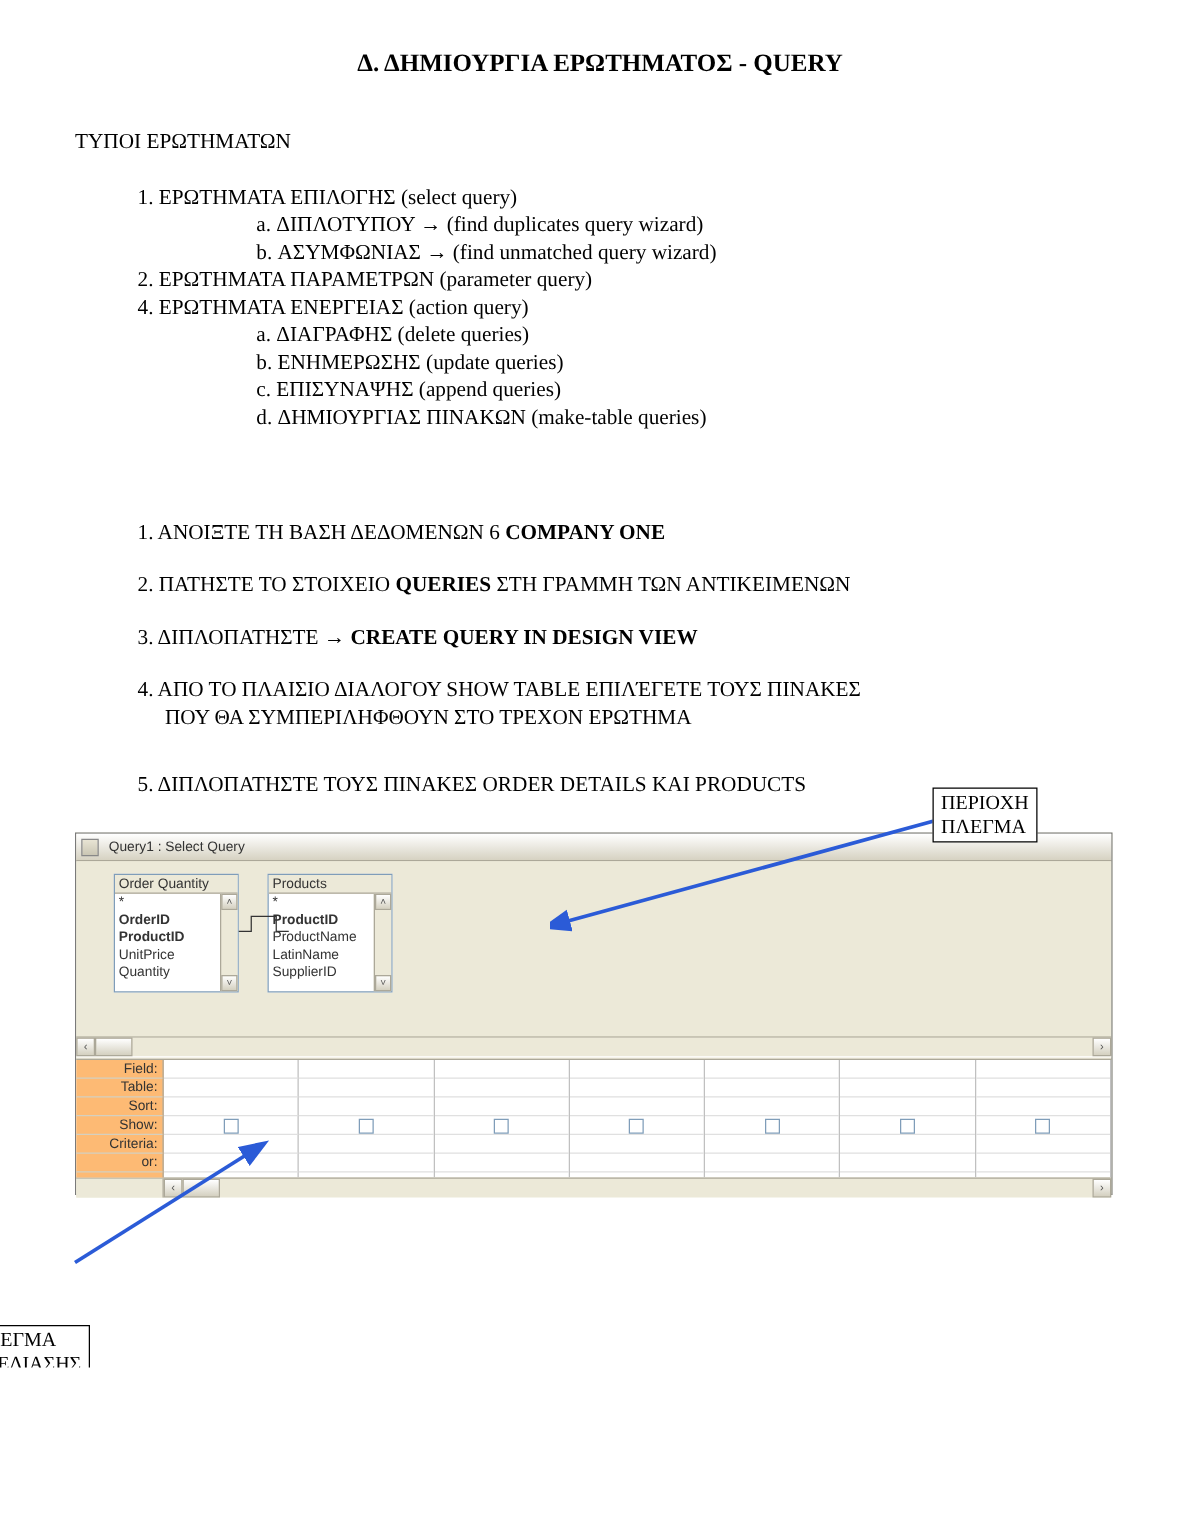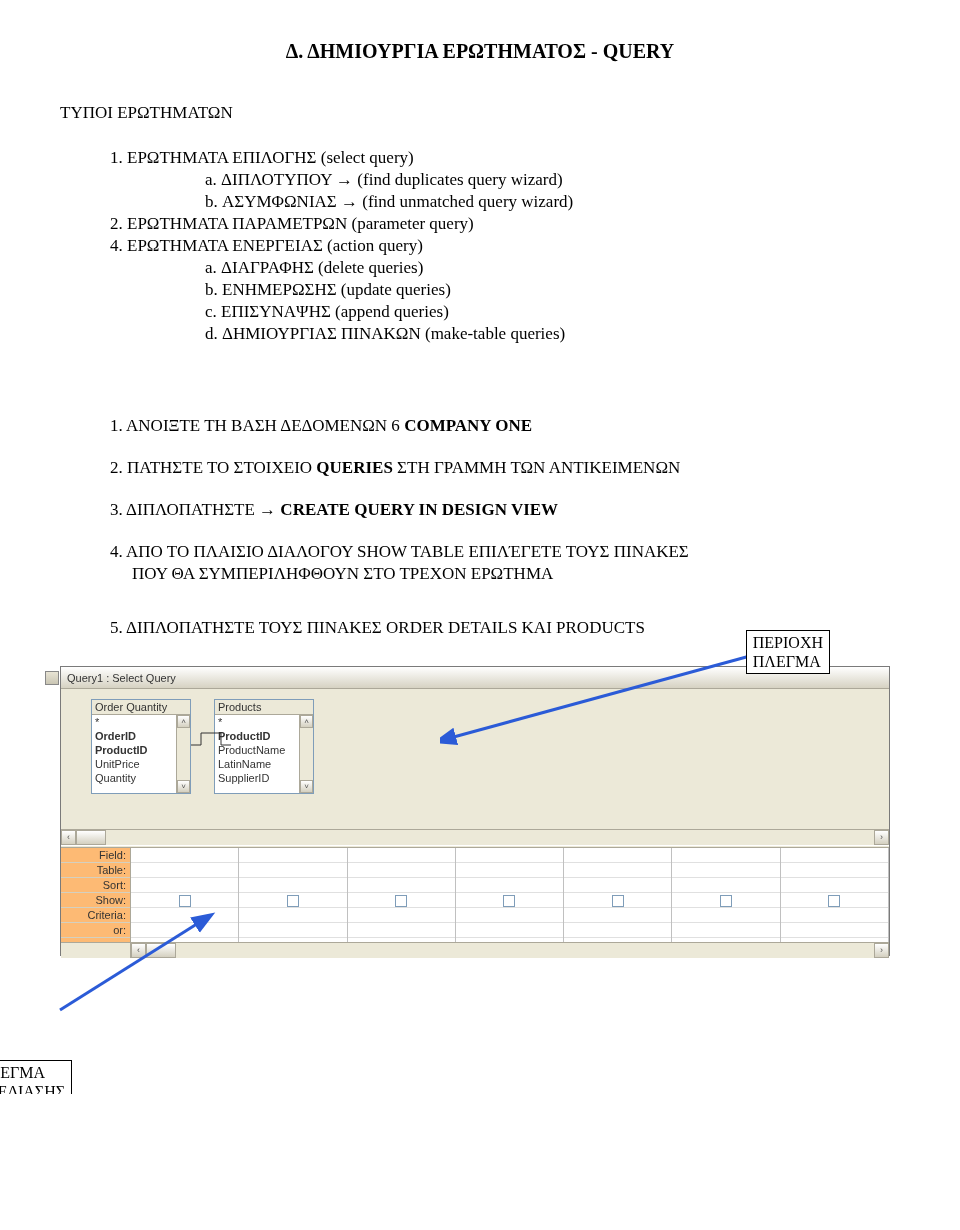--- a/index.html
+++ b/index.html
@@ -61,20 +61,21 @@
     font-family: Tahoma, Arial, sans-serif;
     font-size: 11px;
     color: #333;
   }
   .qw-titlebar {
     height: 22px;
     background: linear-gradient(#fff, #d6d2c2);
     border-bottom: 1px solid #aca899;
     display: flex;
     align-items: center;
+    padding-left: 20px;
     gap: 4px;
   }
   .qw-titlebar .qicon {
     width: 14px; height: 14px;
     background: linear-gradient(#e8e4d4,#cac6b4);
     border: 1px solid #888;
     margin-left: -16px;
     margin-right: 4px;
   }
   .qw-upper {

